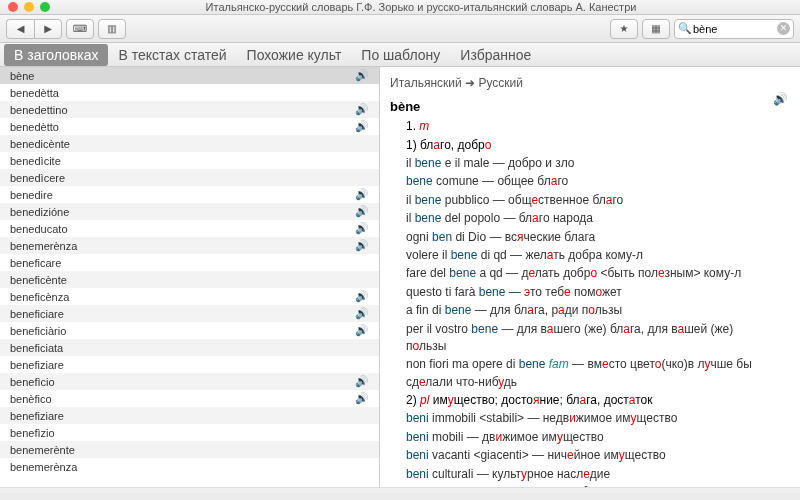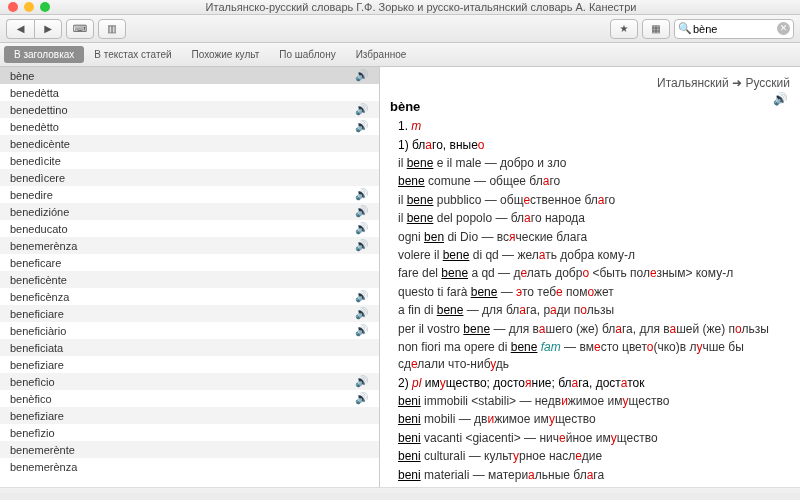--- a/index.html
+++ b/index.html
@@ -12,40 +12,40 @@
 .toolbar { height:28px; display:flex; align-items:center; padding:2px 6px; gap:4px; background:linear-gradient(#f6f6f6,#e8e8e8); border-bottom:1px solid #c8c8c8; }
 .tbtn { width:28px; height:20px; border:1px solid #bbb; border-radius:4px; background:linear-gradient(#fdfdfd,#eee); display:flex; align-items:center; justify-content:center; color:#555; font-size:10px; }
 .seg { display:flex; }
 .seg .tbtn:first-child{border-radius:4px 0 0 4px;border-right:none}
 .seg .tbtn:last-child{border-radius:0 4px 4px 0}
 .spacer{flex:1}
 .search { position:relative; width:120px; }
 .search input { width:100%; height:20px; border:1px solid #bbb; border-radius:4px; padding:0 18px; font-size:11px; background:#fff; }
 .sicon { position:absolute; left:4px; top:3px; color:#888; font-size:11px; }
 .clr { position:absolute; right:4px; top:3px; width:13px; height:13px; border-radius:50%; background:#bbb; color:#fff; font-size:9px; text-align:center; line-height:13px; }
-.tabs { height:24px; display:flex; align-items:center; gap:0; background:linear-gradient(#f6f6f6,#e8e8e8); border-bottom:1px solid #c8c8c8; padding:2px 4px; font-size:10px; color:#555; }
+.tabs { height:24px; display:flex; align-items:center; gap:0; background:linear-gradient(#f6f6f6,#e8e8e8); border-bottom:1px solid #c8c8c8; padding:2px 4px; font-size:14px; color:#555; }
 .tab { padding:3px 10px; border-radius:3px; cursor:default; }
 .tab.active { background:#8e8e8e; color:#fff; }
 .main { display:flex; height:420px; }
 .left { width:380px; border-right:1px solid #ccc; overflow-y:auto; background:#fff; }
 .row { display:flex; justify-content:space-between; align-items:center; height:17px; padding:0 10px; font-size:11px; color:#333; }
 .row:nth-child(odd){background:#f3f3f3}
 .row:nth-child(even){background:#fff}
 .row.sel{background:#d8d8d8}
 .snd{color:#666;font-size:11px}
 .right { flex:1; background:#fff; overflow-y:auto; padding:6px 10px; font-size:12px; line-height:1.45; position:relative; }
-.dirhdr { text-align:right; color:#555; font-size:12px; padding:2px 0 6px; }
+.dirhdr { text-align:left; color:#555; font-size:12px; padding:2px 0 6px; }
 .hw { font-weight:bold; color:#000; font-size:13px; }
 .sndr { position:absolute; right:12px; top:24px; color:#666; }
 .pos { color:#c00; font-style:italic; }
-.term { color:#000000; text-decoration:underline; }
+.term { color:#0c4a6e; }
 .dash { color:#333; }
 .accent { color:#d00; }
 .fam { color:#1a8a8a; font-style:italic; }
-.ln { margin:1px 8px; }
+.ln { margin:1px 16px; }
 .status { height:6px; background:#f0f0f0; border-top:1px solid #ddd; }
 </style>
 </head>
 <body>
 
 <div class="titlebar">
   <div class="tl">
     <div class="dot r"></div>
     <div class="dot y"></div>
     <div class="dot g"></div>
@@ -163,21 +163,21 @@
       </div>
       <div class="row">
         <span>benemerènza</span>
       </div>
     </div>
   <div class="right">
     <div class="dirhdr">Итальянский ➜ Русский</div>
     <span class="sndr">🔊</span>
     <div class="hw">bène</div>
     <div class="ln"><span>1.</span> <span class="pos">m</span></div>
-    <div class="ln"><span>1) </span><span>бл</span><span class="accent">а</span><span>го, вные</span><span class="accent">о</span></div>
+    <div class="ln"><span>1) </span><span>бл</span><span class="accent">а</span><span>го, добр</span><span class="accent">о</span></div>
     <div id="lines1">
         <div class="ln"><span class="dash">il </span><span class="term">bene</span><span class="dash"> e il male — добро и зло</span></div>
         <div class="ln"><span class="term">bene</span><span class="dash"> comune — общее бл</span><span class="accent">а</span><span class="dash">го</span></div>
         <div class="ln"><span class="dash">il </span><span class="term">bene</span><span class="dash"> pubblico — общ</span><span class="accent">е</span><span class="dash">ственное бл</span><span class="accent">а</span><span class="dash">го</span></div>
         <div class="ln"><span class="dash">il </span><span class="term">bene</span><span class="dash"> del popolo — бл</span><span class="accent">а</span><span class="dash">го народа</span></div>
         <div class="ln"><span class="dash">ogni </span><span class="term">ben</span><span class="dash"> di Dio — вс</span><span class="accent">я</span><span class="dash">ческие блага</span></div>
         <div class="ln"><span class="dash">volere il </span><span class="term">bene</span><span class="dash"> di qd — жел</span><span class="accent">а</span><span class="dash">ть добра кому-л</span></div>
         <div class="ln"><span class="dash">fare del </span><span class="term">bene</span><span class="dash"> a qd — д</span><span class="accent">е</span><span class="dash">лать добр</span><span class="accent">о</span><span class="dash"> &lt;быть пол</span><span class="accent">е</span><span class="dash">зным&gt; кому-л</span></div>
         <div class="ln"><span class="dash">questo ti farà </span><span class="term">bene</span><span class="dash"> — </span><span class="accent">э</span><span class="dash">то теб</span><span class="accent">е</span><span class="dash"> пом</span><span class="accent">о</span><span class="dash">жет</span></div>
         <div class="ln"><span class="dash">a fin di </span><span class="term">bene</span><span class="dash"> — для бл</span><span class="accent">а</span><span class="dash">га, р</span><span class="accent">а</span><span class="dash">ди п</span><span class="accent">о</span><span class="dash">льзы</span></div>

